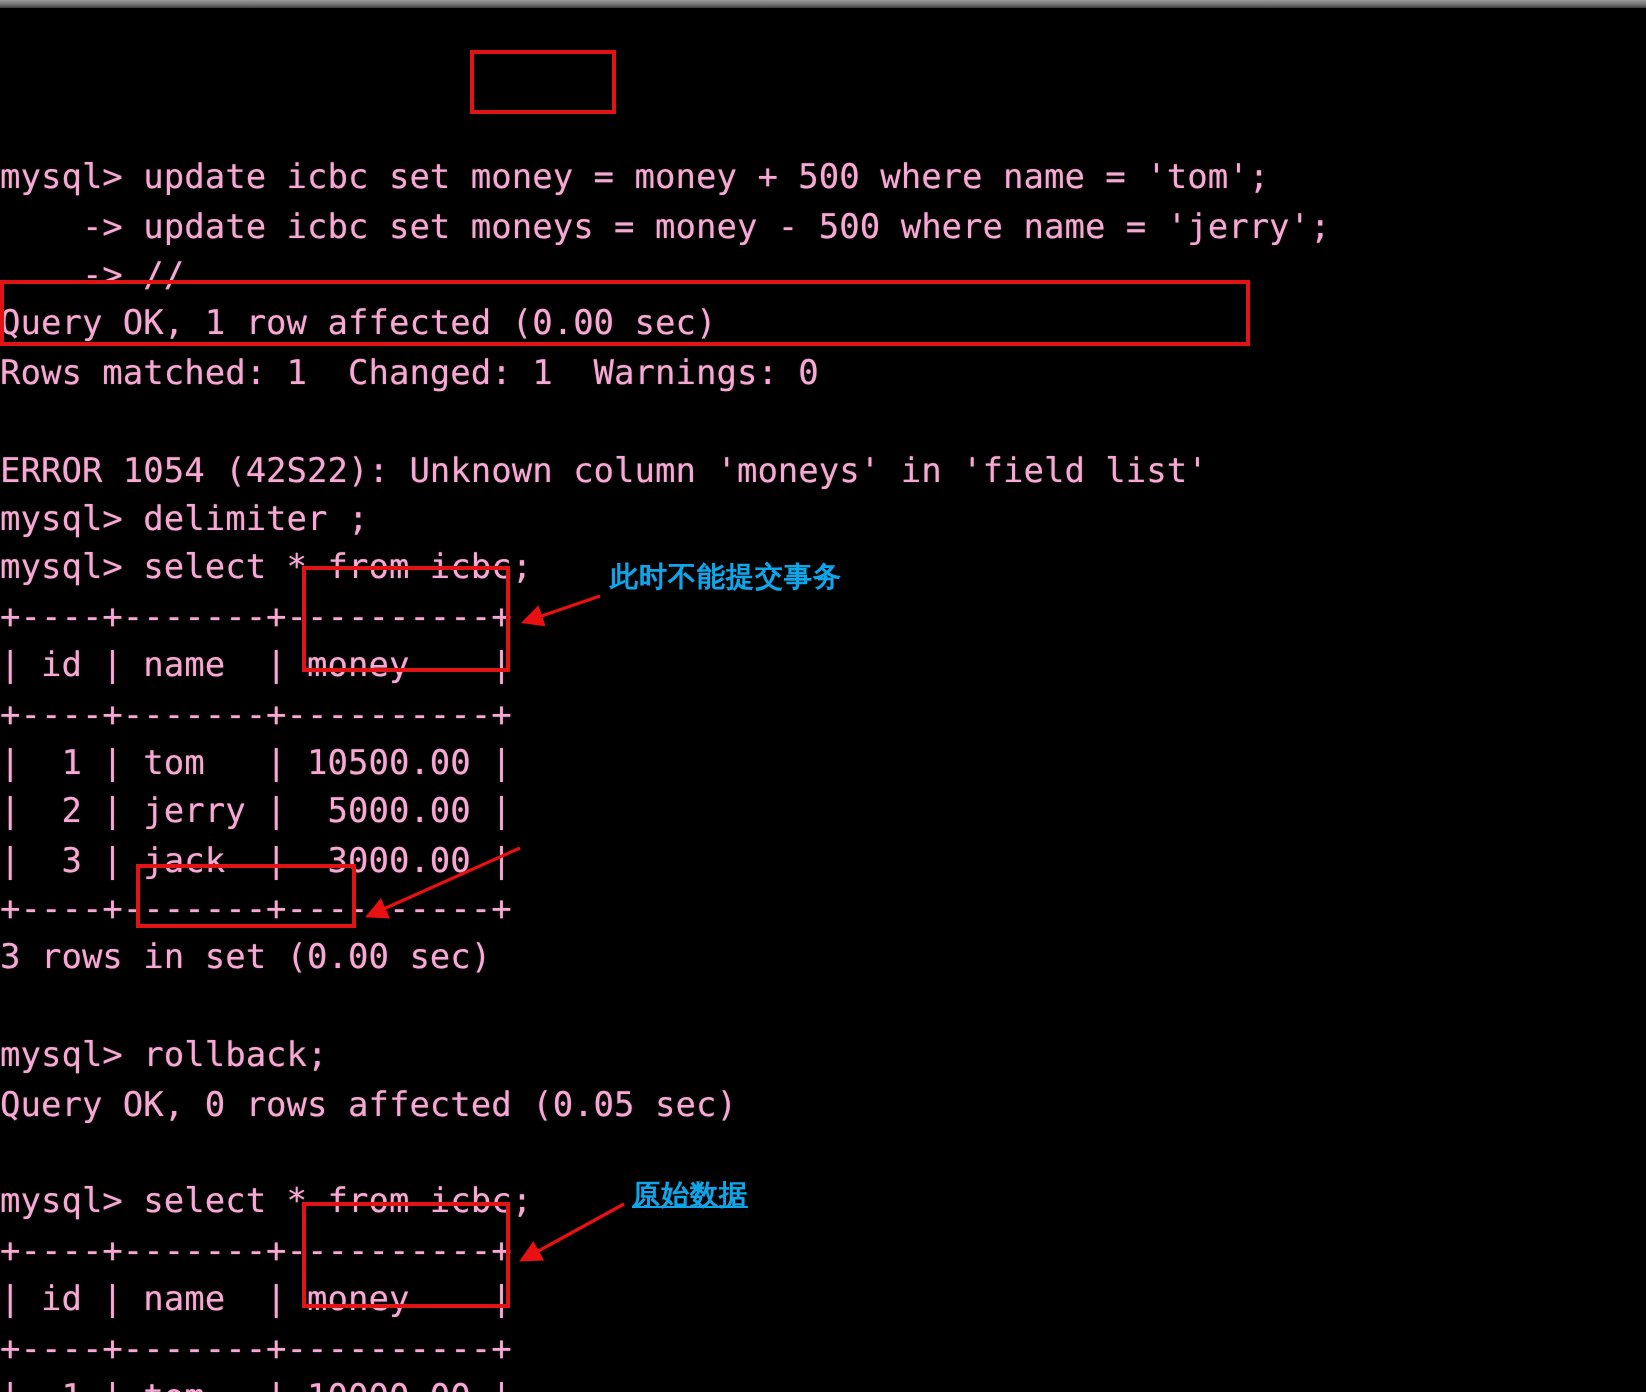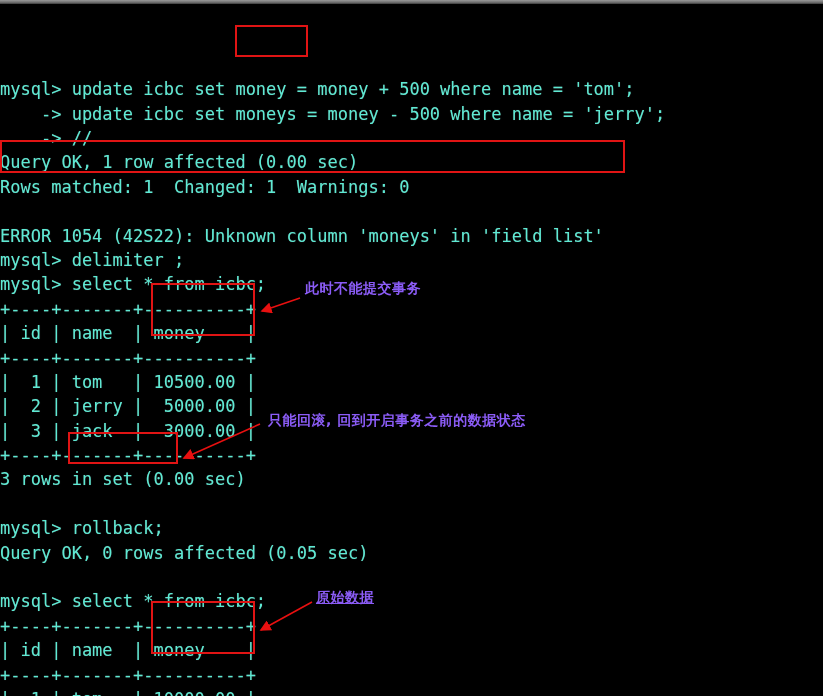--- a/index.html
+++ b/index.html
@@ -33,42 +33,42 @@
     font-size: 17px;
     line-height: 24.4px;
     white-space: pre;
     letter-spacing: 0px;
   }
   .line {
     height: 24.4px;
     white-space: pre;
     font-family: "DejaVu Sans Mono", "Liberation Mono", monospace;
     font-size: 17px;
-    color: #5eead4;
+    color: #f9a8d4;
     text-shadow: 0 0 1px rgba(200,200,200,0.35);
   }
   .line.blank { color: transparent; }
 
   
   #overlay {
     position: absolute;
     left: 0; top: 0;
     width: 823px;
     height: 696px;
     pointer-events: none;
   }
   .hlbox {
     position: absolute;
     border: 2px solid #e01414;
     box-sizing: border-box;
     background: transparent;
   }
   .anno-text {
     position: absolute;
-    color: #8b5cf6;
+    color: #0ea5e9;
     font-family: "DejaVu Sans", "Liberation Sans", sans-serif;
     font-size: 14px;
     font-weight: bold;
     white-space: nowrap;
     letter-spacing: 0.5px;
   }
   svg.arrows {
     position: absolute;
     left: 0; top: 0;
     width: 823px;
@@ -104,18 +104,17 @@
           <polygon points="0 0, 7 3.5, 0 7" fill="#e81010"></polygon>
         </marker>
       </defs>
       <line x1="300" y1="298" x2="262" y2="311" stroke="#e81010" stroke-width="1.6" marker-end="url(#arrowhead)"></line>
       <line x1="260" y1="424" x2="184" y2="458" stroke="#e81010" stroke-width="1.6" marker-end="url(#arrowhead)"></line>
       <line x1="312" y1="602" x2="261" y2="630" stroke="#e81010" stroke-width="1.6" marker-end="url(#arrowhead)"></line>
     </svg>
 
     <div class="anno-text" style="left:305px; top:280px;">此时不能提交事务</div>
 
-    <div class="anno-text" style="left:268px; top:412px;">只能回滚, 回到开启事务之前的数据状态</div>
 
     <div class="anno-text" style="left:316px; top:589px;text-decoration:underline;">原始数据</div>
 
   </div>
 </div>
 
 </body></html>

